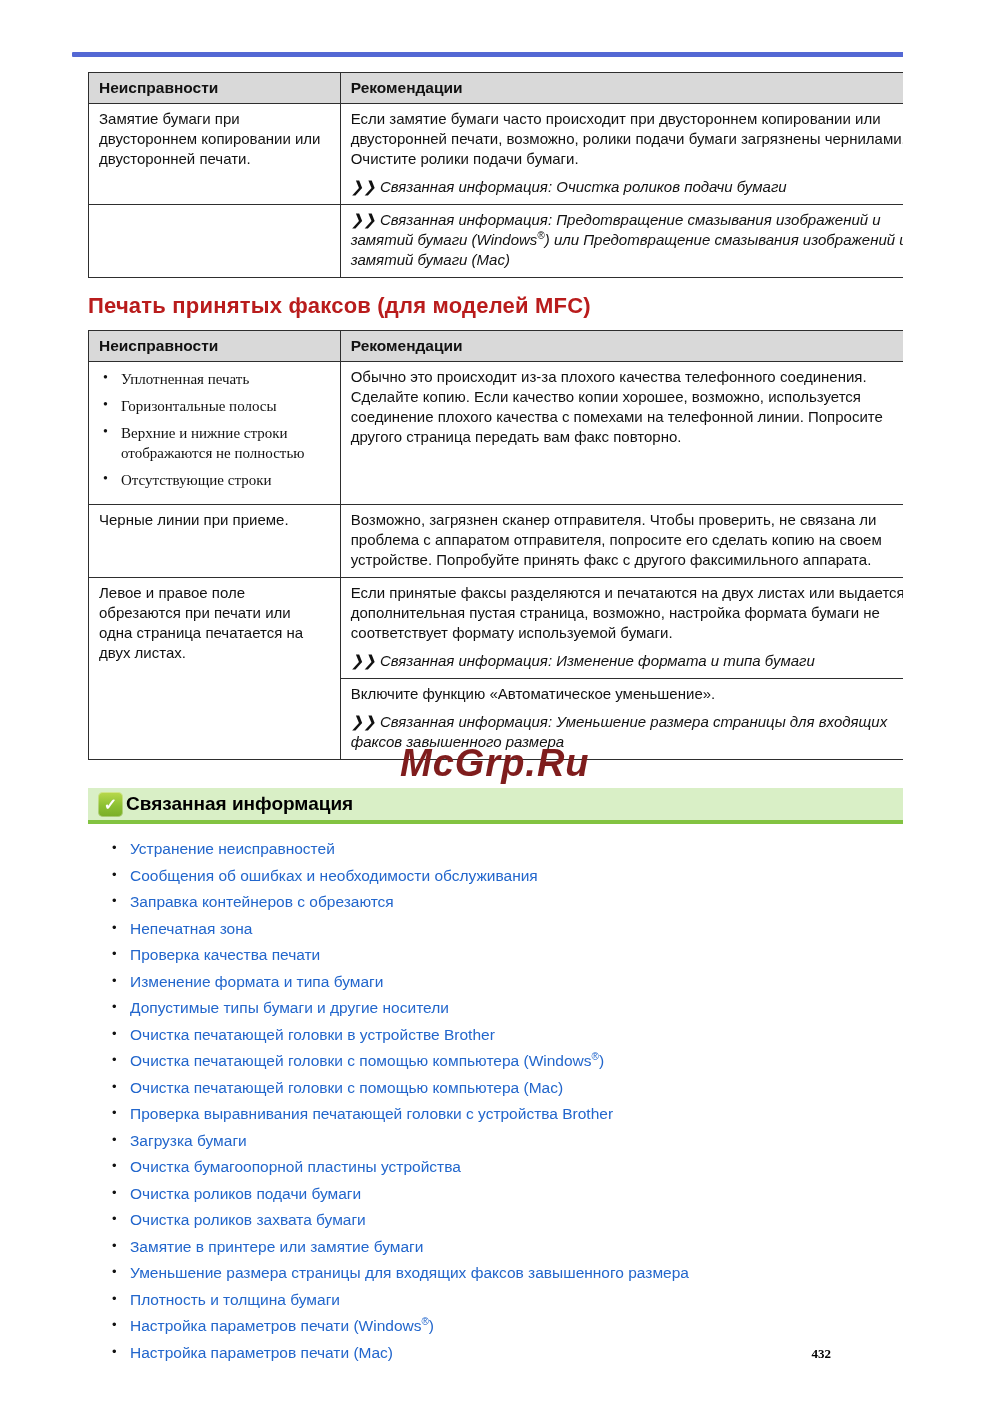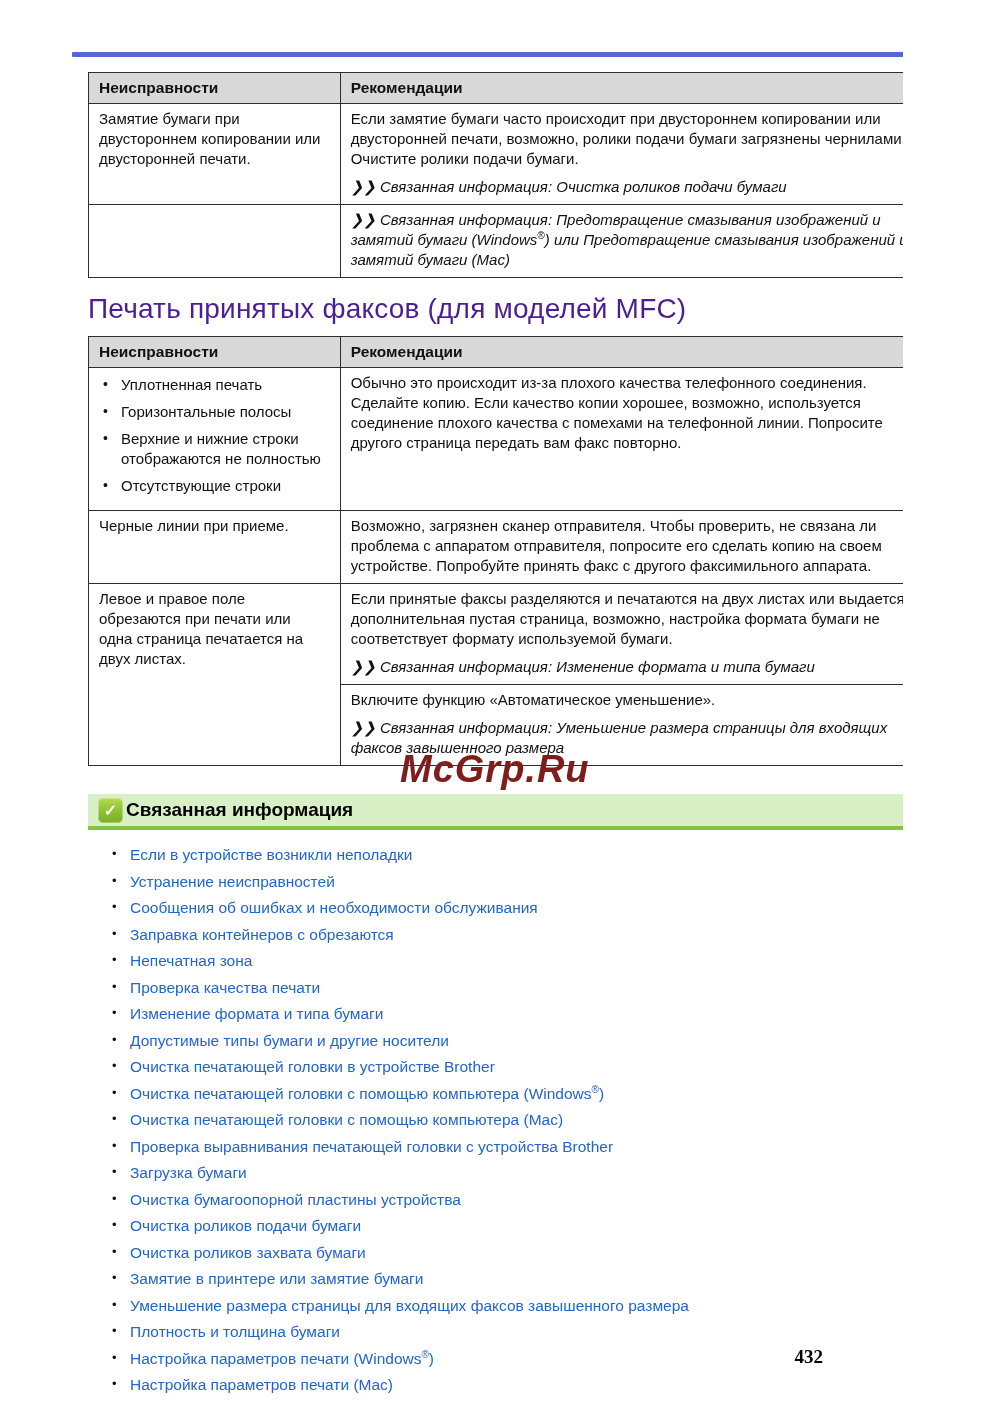--- a/index.html
+++ b/index.html
@@ -32,28 +32,28 @@
   table.ts th {
     background:#d9d9d9;
     font-weight:bold; font-size:15.5px;
     padding:5px 10px;
   }
   td p { margin:0; }
   td p + p { margin-top:8px; }
   .ref { font-style:italic; }
 
   ul.fault-bullets { margin:2px 0 0 0; padding:0; list-style:none; }
-  ul.fault-bullets li { position:relative; padding-left:22px; margin-bottom:7px; }
+  ul.fault-bullets li { position:relative; padding-left:22px; margin-bottom:7px;font-family:Liberation Serif, serif; }
   ul.fault-bullets li::before {
     content:"\2022"; position:absolute; left:4px; top:-1px; font-size:14px; color:#111;
   }
 
   h2.section-heading {
     margin:15px 0 11px 0;
-    font-size:28px; font-weight:normal; color:#4c1d95;
+    font-size:22px; font-weight:bold; color:#b91c1c;
     letter-spacing:0.2px;
   }
 
   .watermark-row { position:relative; height:0; overflow:visible; }
   .watermark {
     position:absolute; left:312px; top:-16px;
     font-size:38px; font-style:italic; font-weight:bold;
     color:#7f1d1d; white-space:nowrap; z-index:5;
     letter-spacing:1px; line-height:1;
   }
@@ -79,23 +79,23 @@
   ul.related-links { margin:16px 0 0 0; padding:0 0 0 22px; list-style:none; }
   ul.related-links li { position:relative; padding-left:20px; margin-bottom:9.5px; font-size:15.5px; line-height:17px; }
   ul.related-links li::before {
     content:"\2022"; position:absolute; left:2px; top:-1px; font-size:13px; color:#111;
   }
   ul.related-links a { color:#2266cc; text-decoration:none; cursor:pointer; }
 
   sup { font-size:10px; line-height:0; vertical-align:super; }
 
   .page-number {
-    position:absolute; right:80px; top:1346px;
+    position:absolute; right:72px; top:1346px;
     font-family:"Liberation Serif", serif;
-    font-weight:bold; font-size:19px; color:#000;
+    font-weight:bold; font-size:13px; color:#000;
   }
 </style>
 </head>
 <body>
 
 <div class="page">
 
   <div class="top-rule"></div>
 
   <div class="content">
@@ -176,21 +176,20 @@
     <div class="watermark-row">
       <div class="watermark">McGrp.Ru</div>
     </div>
 
     <div class="related-banner">
       <div class="check-icon">✓</div>
       <div class="related-title">Связанная информация</div>
     </div>
 
     <ul class="related-links">
-      <li><a>Если в устройстве возникли неполадки</a></li>
       <li><a>Устранение неисправностей</a></li>
       <li><a>Сообщения об ошибках и необходимости обслуживания</a></li>
       <li><a>Заправка контейнеров с обрезаются</a></li>
       <li><a>Непечатная зона</a></li>
       <li><a>Проверка качества печати</a></li>
       <li><a>Изменение формата и типа бумаги</a></li>
       <li><a>Допустимые типы бумаги и другие носители</a></li>
       <li><a>Очистка печатающей головки в устройстве Brother</a></li>
       <li><a>Очистка печатающей головки с помощью компьютера (Windows<sup>®</sup>)</a></li>
       <li><a>Очистка печатающей головки с помощью компьютера (Mac)</a></li>

